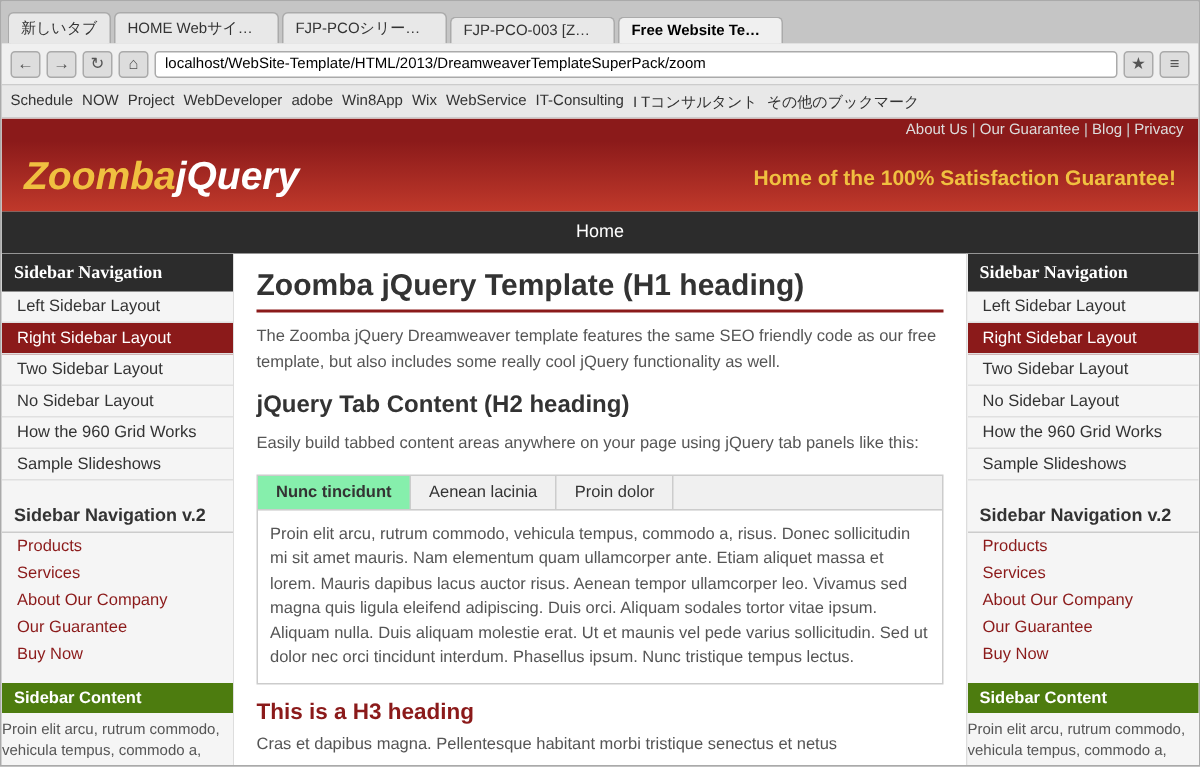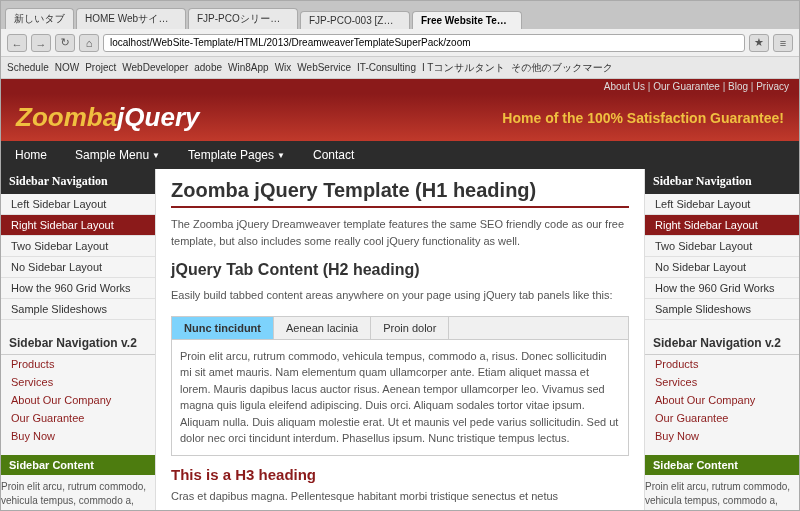--- a/index.html
+++ b/index.html
@@ -22,21 +22,21 @@
     
     .top-links { background: #8b1a1a; color: #ccc; font-size: 10px; text-align: right; padding: 2px 10px; }
     .top-links a { color: #ddd; text-decoration: none; }
 
     .header { background: linear-gradient(to bottom, #8b1a1a 0%, #c0392b 100%); padding: 8px 15px; display: flex; align-items: center; justify-content: space-between; }
     .logo { font-size: 26px; font-weight: bold; color: white; font-style: italic; }
     .logo span { color: #f0c040; }
     .tagline { color: #f0c040; font-size: 14px; font-weight: bold; text-align: right; }
 
     
-    .main-nav { background: #2c2c2c; display: flex; align-items: center; padding: 0; height: 28px; }
+    .main-nav { background: #2c2c2c; display: flex; align-items: center; padding: 0; height: 28px; flex-direction: column; }
     .main-nav-item { color: white; padding: 6px 14px; font-size: 12px; cursor: pointer; display: flex; align-items: center; gap: 3px; }
     .dropdown-arrow { font-size: 8px; }
 
     
     .main-content { display: flex; flex: 1; overflow: hidden; }
 
     
     .left-sidebar { width: 155px; min-width: 155px; background: #f5f5f5; border-right: 1px solid #ddd; overflow-y: auto; padding-bottom: 10px; }
     .sidebar-box { margin-bottom: 10px; }
     .sidebar-title { background: #2c2c2c; color: white; padding: 5px 8px; font-size: 12px; font-weight: bold; font-family: Liberation Serif, serif; }
@@ -48,21 +48,21 @@
     .sidebar-content-text { font-size: 10px; color: #555; line-height: 1.4; }
 
     
     .center-content { flex: 1; padding: 10px 15px; overflow-y: auto; background: white; }
     .page-title { font-size: 20px; font-weight: bold; color: #333; margin-bottom: 8px; border-bottom: 2px solid #8b1a1a; padding-bottom: 4px; }
     .intro-text { font-size: 11px; color: #555; line-height: 1.5; margin-bottom: 12px; }
     .section-title { font-size: 16px; font-weight: bold; color: #333; margin-bottom: 8px; }
     .tabs-container { border: 1px solid #ccc; margin-bottom: 10px; }
     .tabs-header { display: flex; background: #f0f0f0; border-bottom: 1px solid #ccc; }
     .tab-item { padding: 5px 12px; font-size: 11px; cursor: pointer; border-right: 1px solid #ccc; color: #333; }
-    .tab-item.active { background: #7dd3fc; color: #333; font-weight: bold; }
+    .tab-item.active { background: #86efac; color: #333; font-weight: bold; }
     .tab-content { padding: 8px; font-size: 11px; color: #555; line-height: 1.5; }
     .h3-heading { font-size: 15px; color: #8b1a1a; margin-top: 10px; margin-bottom: 5px; font-weight: bold; }
     .h3-text { font-size: 11px; color: #555; line-height: 1.5; }
 
     
     .right-sidebar { width: 155px; min-width: 155px; background: #f5f5f5; border-left: 1px solid #ddd; overflow-y: auto; padding-bottom: 10px; }
   </style>
 </head>
 <body>
 

